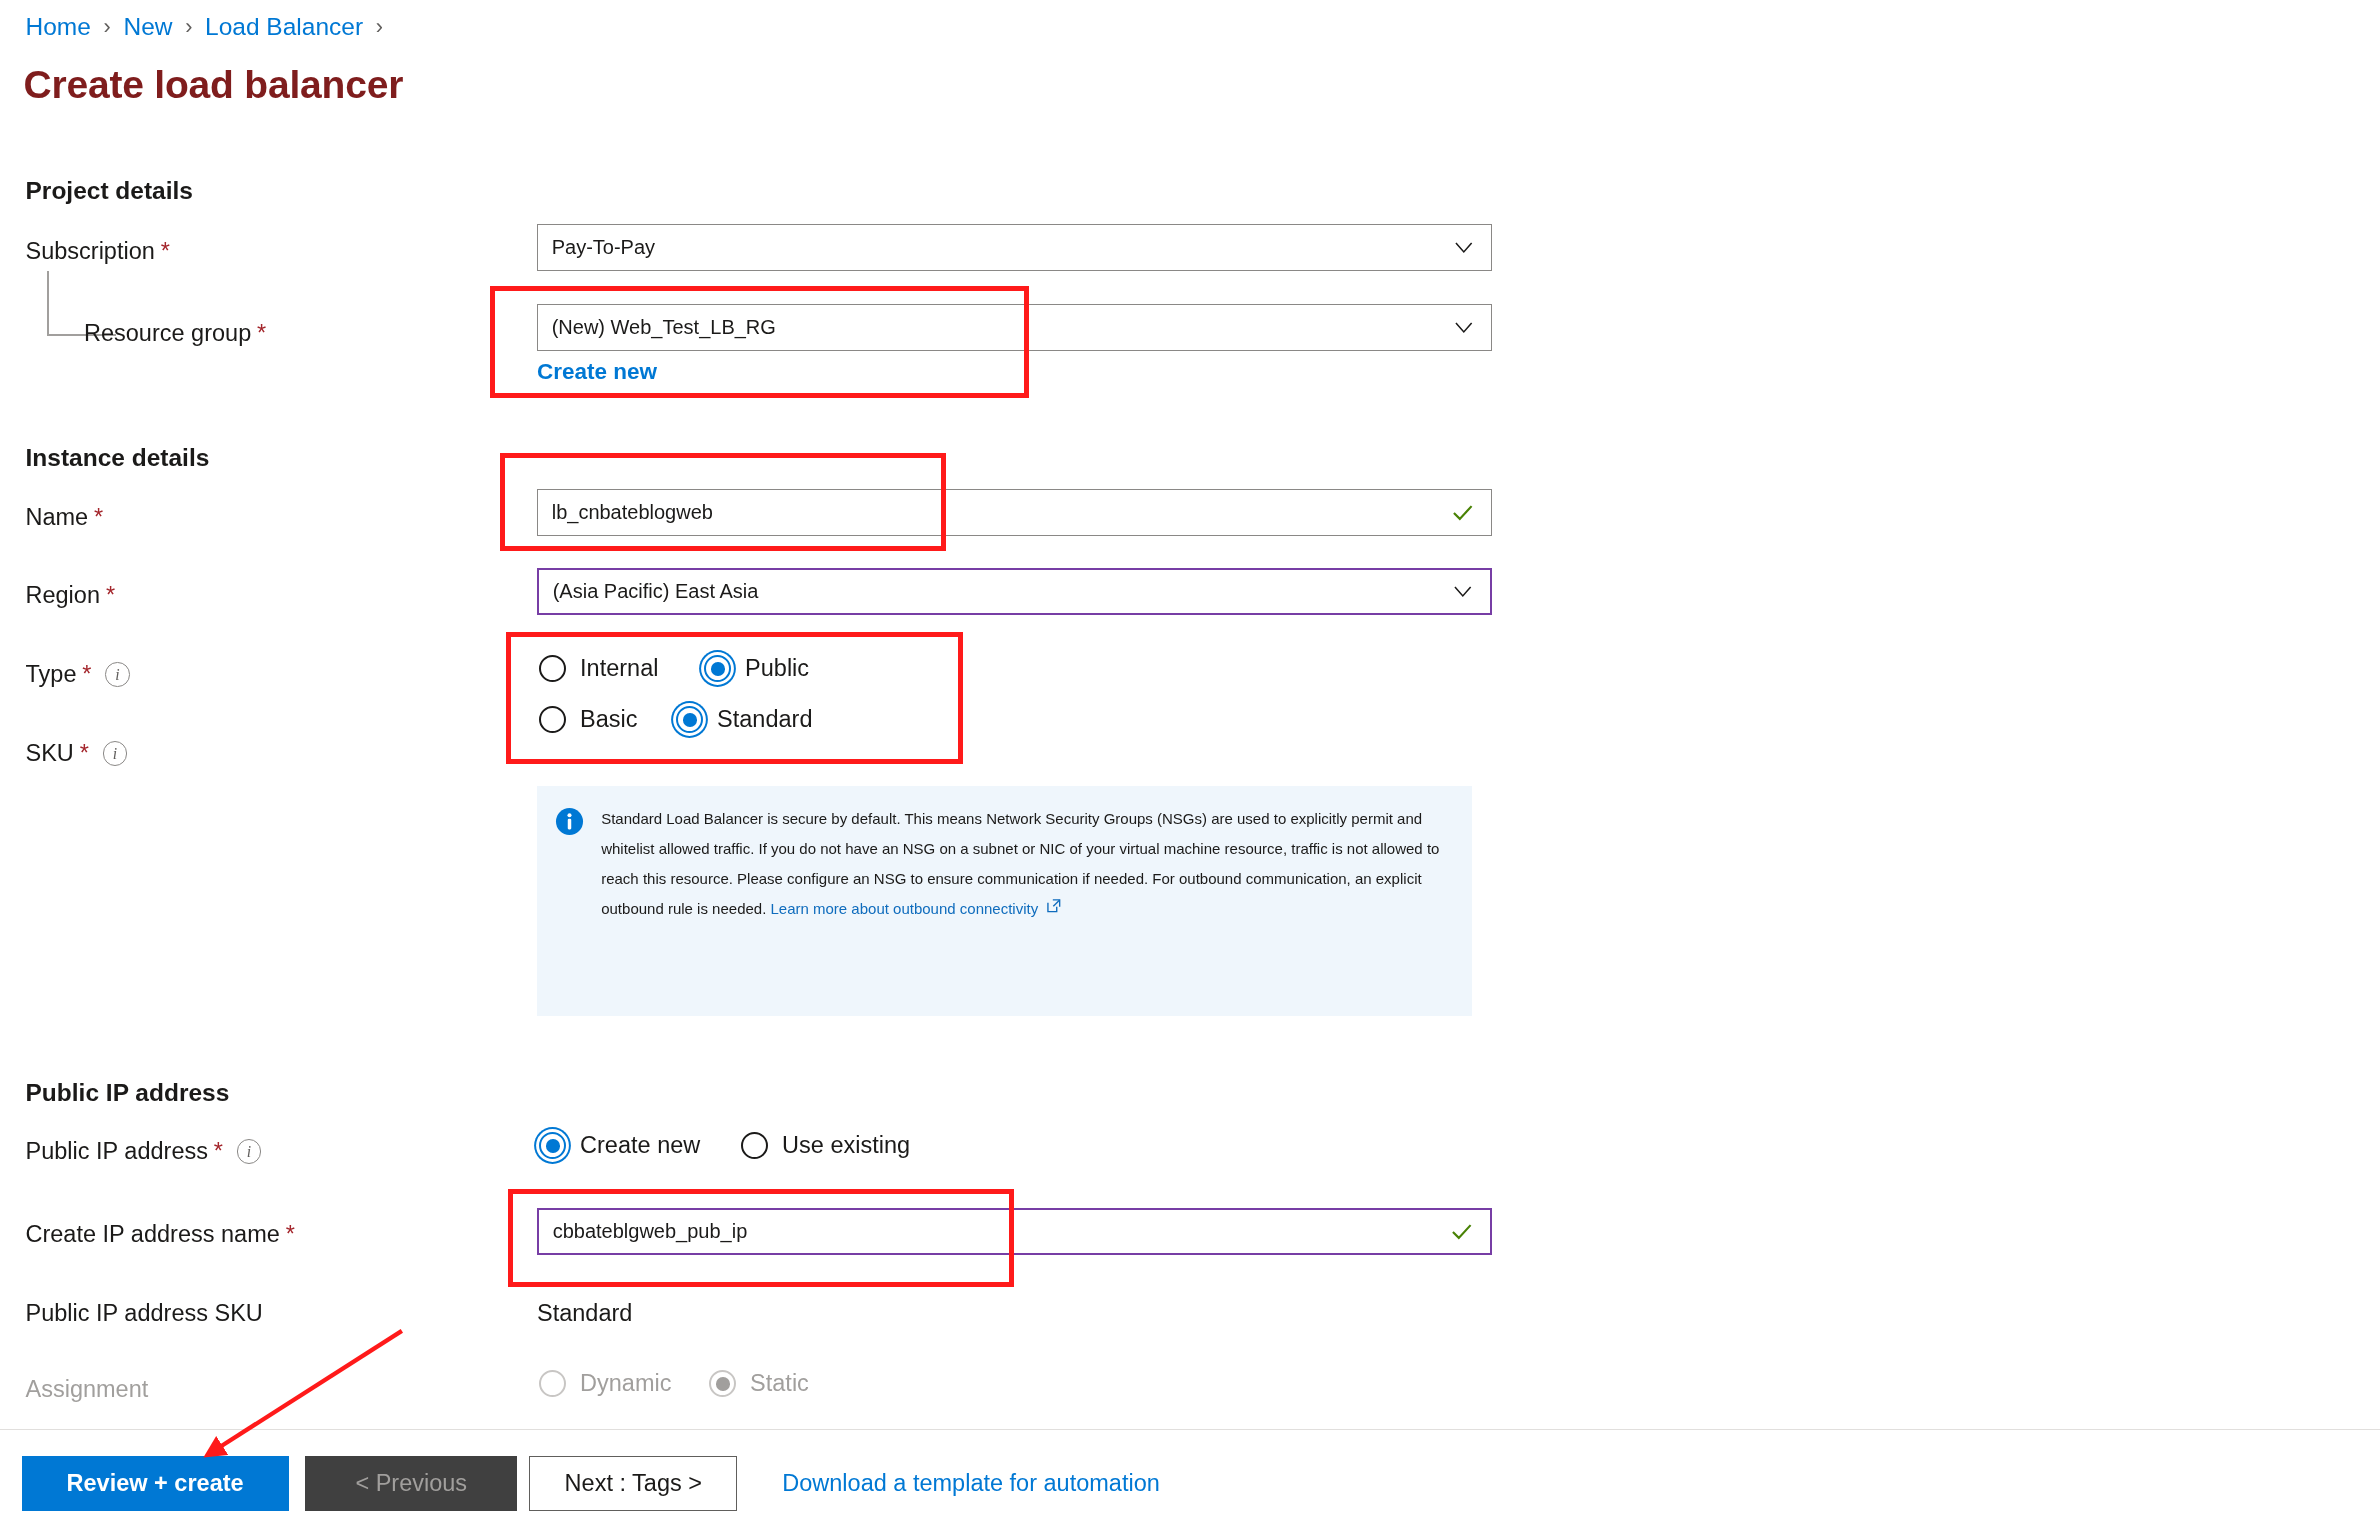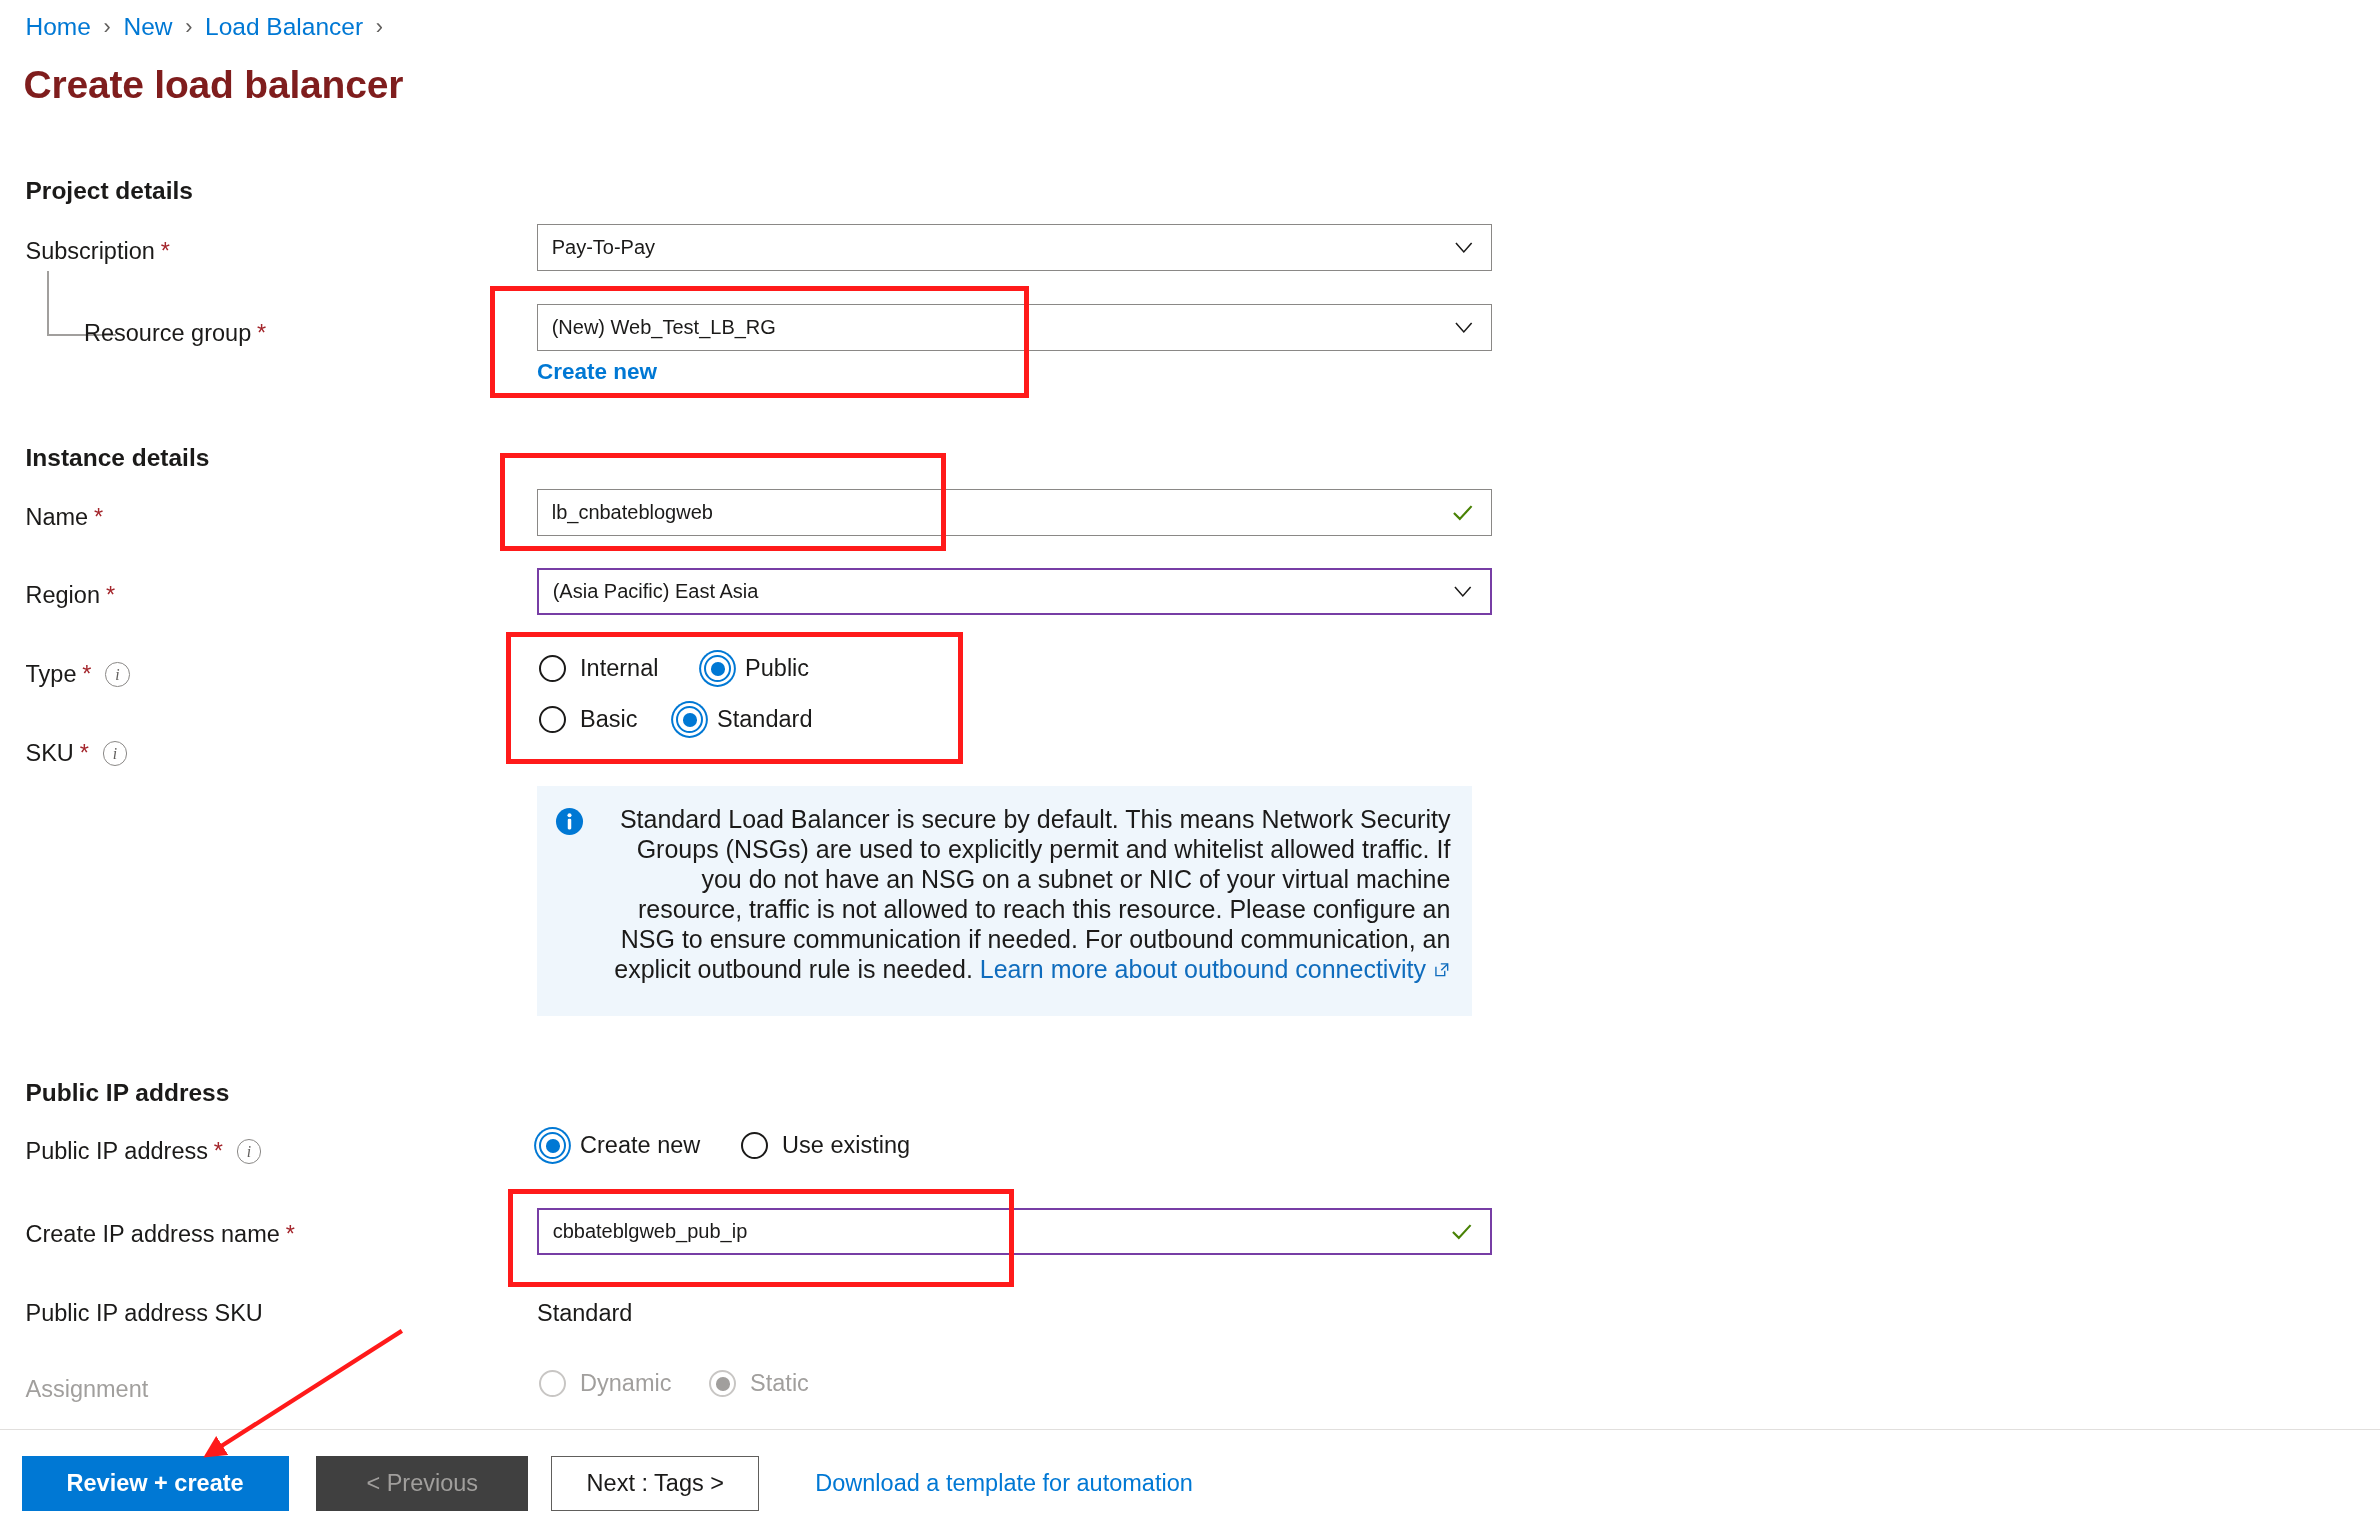--- a/index.html
+++ b/index.html
@@ -134,21 +134,21 @@
     position: absolute; left: 537px; top: 786px;
     width: 935px; min-height: 230px;
     background: #eff6fc;
     display: flex; padding: 17.6px 21.6px 19.6px 17.6px;
   }
   #info-banner-icon {
     flex: 0 0 auto; width: 29px; height: 29px; margin-right: 17.6px;
     margin-top: 3.9px;
   }
   #info-banner-text {
-    font-size: 25px; line-height: 30px; color: #1b1a19; text-align: right;
+    font-size: 15px; line-height: 30px; color: #1b1a19;
   }
   .banner-link { color: #0f6cbd; cursor: pointer; }
   .ext-glyph {
     display: inline-block; width: 17.6px; height: 17.6px;
     margin-left: 6.9px; vertical-align: -1px;
   }
 
   
   .static-value {
     position: absolute;
@@ -156,21 +156,21 @@
   }
 
   
   #bottom-divider {
     position: absolute; left: 0; top: 1429px;
     width: 2381px; height: 1px; background: #e1dfdd;
   }
   #command-bar {
     position: absolute; left: 0; top: 1430px;
     width: 2381px; height: 106px; background: #ffffff;
-    display: flex; align-items: center; padding-left: 21.6px; gap: 12px;
+    display: flex; align-items: center; padding-left: 21.6px; gap: 1px;
   }
   .btn {
     height: 55px; font-size: 23.5px;
     display: inline-flex; align-items: center; justify-content: center;
     cursor: pointer; border: 1px solid transparent;
     font-family: "Liberation Sans", sans-serif;
   }
   #btn-review-create {
     background: #0078d4; color: #ffffff; width: 267px;
     font-weight: 600;

